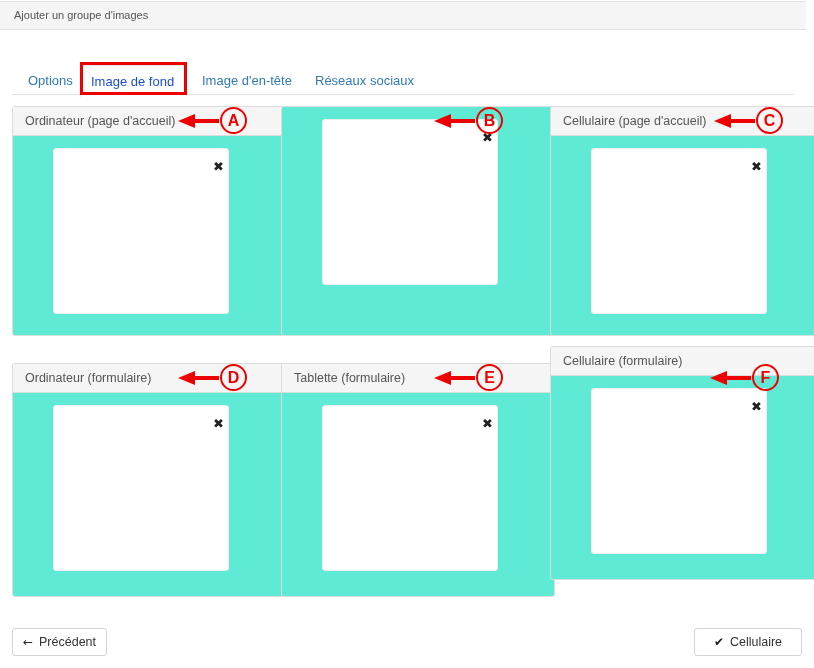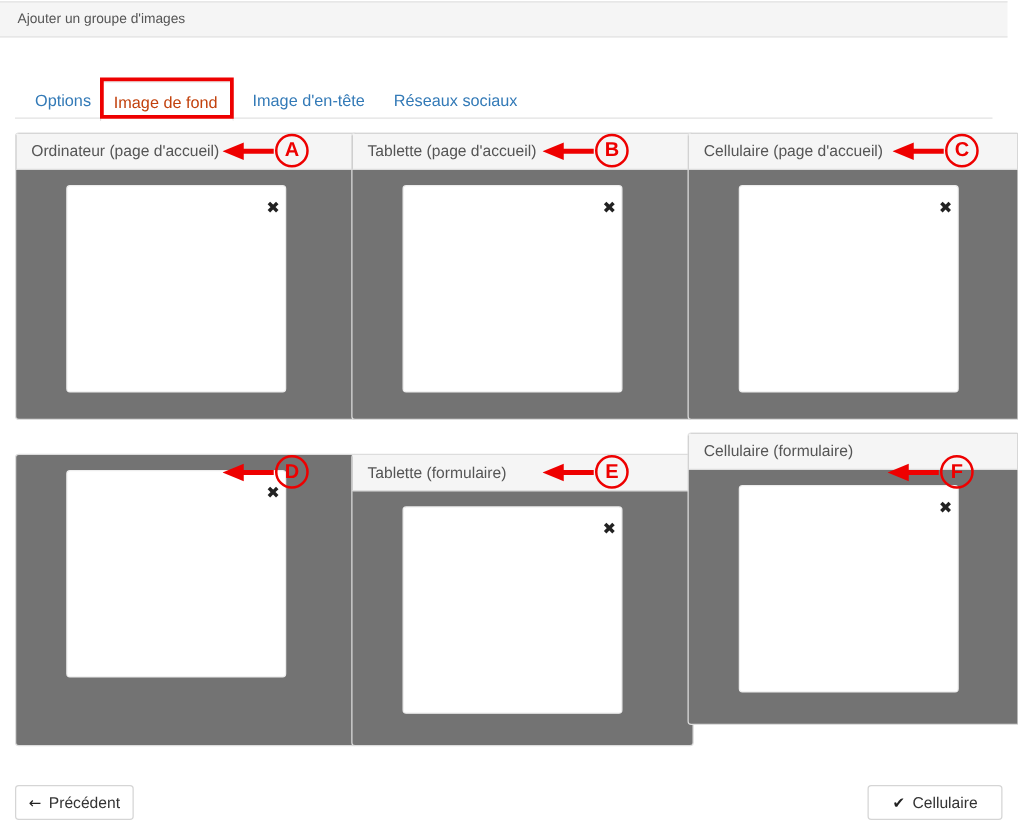--- a/index.html
+++ b/index.html
@@ -53,32 +53,32 @@
     top: 3px;
     height: 32px;
     line-height: 32px;
     font-size: 13px;
     color: #337ab7;
     white-space: nowrap;
     padding: 0 10px;
     box-sizing: border-box;
   }
   .tab.active {
-    color: #c2410c;
+    color: #1d4ed8;
     background: #ffffff;
     border: 1px solid #e2e2e2;
     border-bottom: 1px solid #ffffff;
     border-radius: 3px 3px 0 0;
   }
 
   
   .panel {
     position: absolute;
     width: 274px;
-    background: #737373;
+    background: #5eead4;
     border: 1px solid #dddddd;
     border-radius: 3px;
     box-sizing: border-box;
   }
   .panel-head {
     position: relative;
     height: 29px;
     background: #f5f5f5;
     border-bottom: 1px solid #dddddd;
     box-sizing: border-box;
@@ -183,38 +183,38 @@
     <div class="panel" style="left: 12px; top: 106px; height: 230px;">
       <div class="panel-head">
         <div class="panel-title">Ordinateur (page d'accueil)</div>
       </div>
       <div class="panel-body" style="height: 201px;">
         <div class="dropzone" style="left: 40px; top: 12px; width: 176px; height: 166px;"></div>
         <div class="remove-icon" style="left: 200px; top: 24px;">✖</div>
       </div>
     </div>
     <div class="panel" style="left: 281px; top: 106px; height: 230px;">
-      <div class="panel-head">
-        <div class="panel-title">Tablette (page d'accueil)</div>
-      </div>
       <div class="panel-body" style="height: 201px;">
         <div class="dropzone" style="left: 40px; top: 12px; width: 176px; height: 166px;"></div>
         <div class="remove-icon" style="left: 200px; top: 24px;">✖</div>
       </div>
     </div>
     <div class="panel" style="left: 550px; top: 106px; height: 230px;">
       <div class="panel-head">
         <div class="panel-title">Cellulaire (page d'accueil)</div>
       </div>
       <div class="panel-body" style="height: 201px;">
         <div class="dropzone" style="left: 40px; top: 12px; width: 176px; height: 166px;"></div>
         <div class="remove-icon" style="left: 200px; top: 24px;">✖</div>
       </div>
     </div>
     <div class="panel" style="left: 12px; top: 363px; height: 234px;">
+      <div class="panel-head">
+        <div class="panel-title">Ordinateur (formulaire)</div>
+      </div>
       <div class="panel-body" style="height: 205px;">
         <div class="dropzone" style="left: 40px; top: 12px; width: 176px; height: 166px;"></div>
         <div class="remove-icon" style="left: 200px; top: 24px;">✖</div>
       </div>
     </div>
     <div class="panel" style="left: 281px; top: 363px; height: 234px;">
       <div class="panel-head">
         <div class="panel-title">Tablette (formulaire)</div>
       </div>
       <div class="panel-body" style="height: 205px;">

